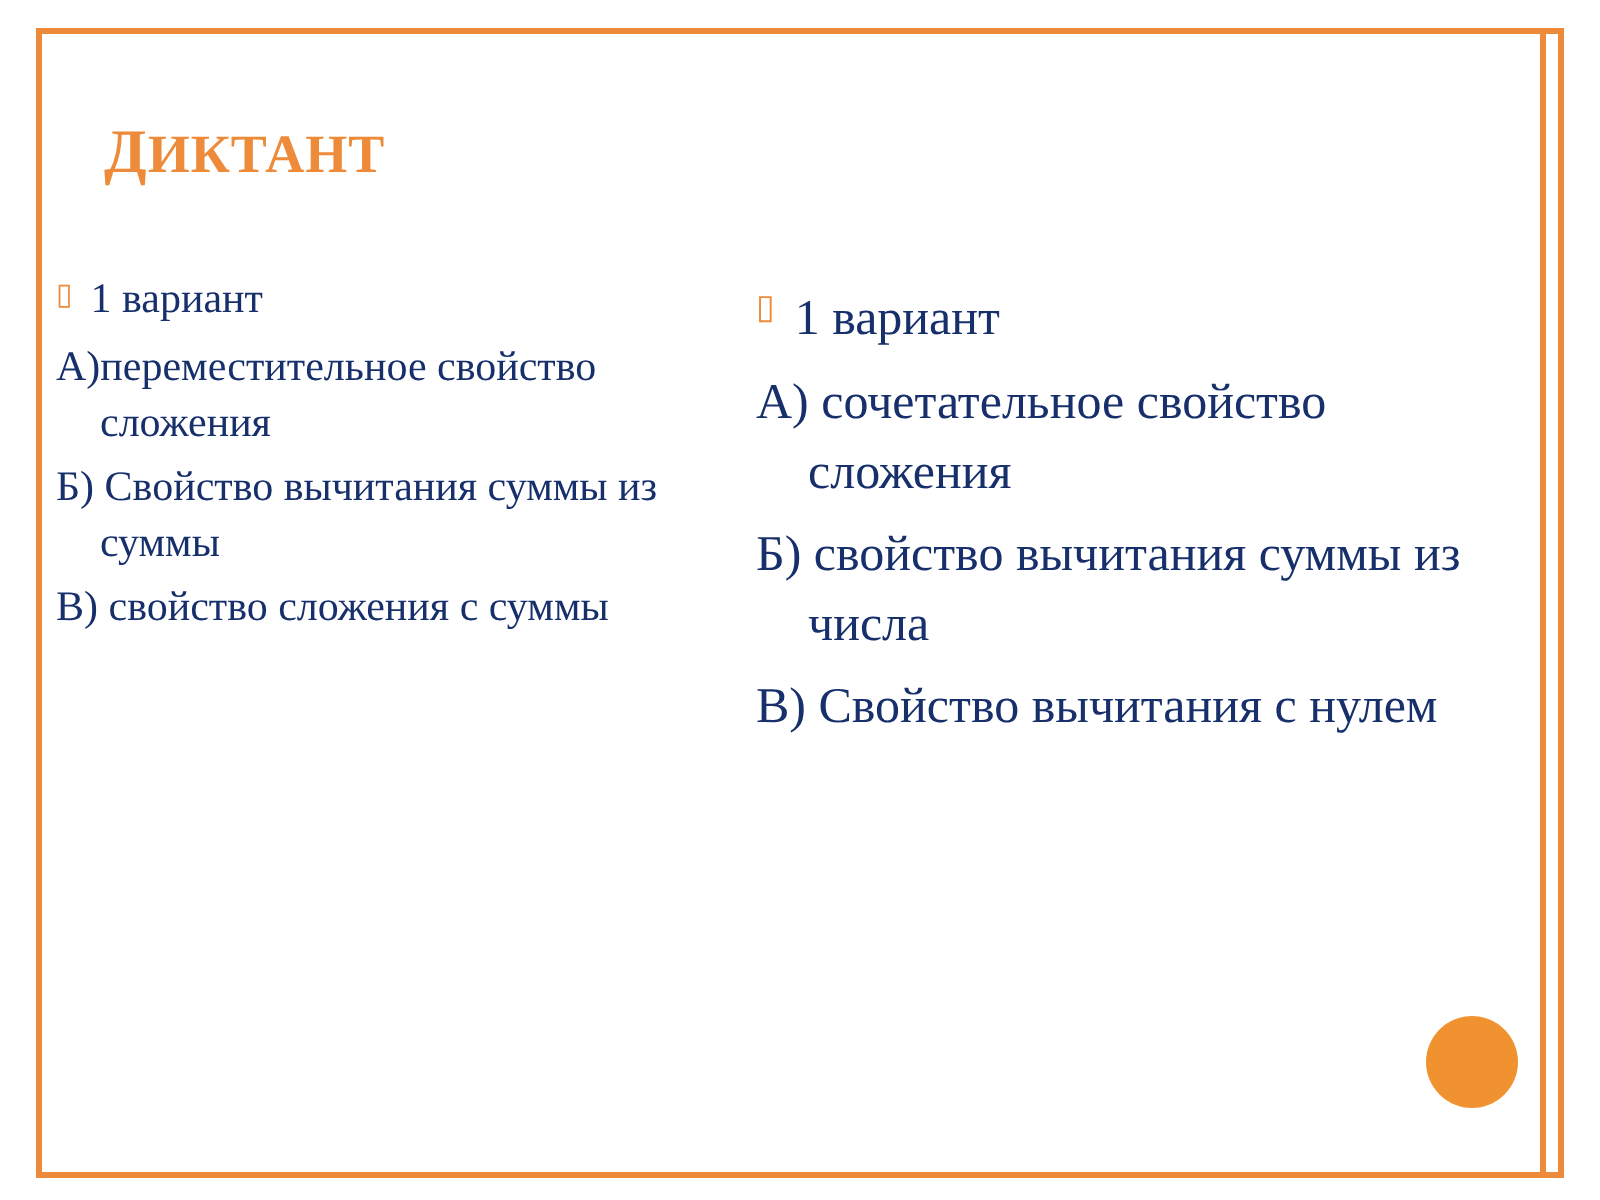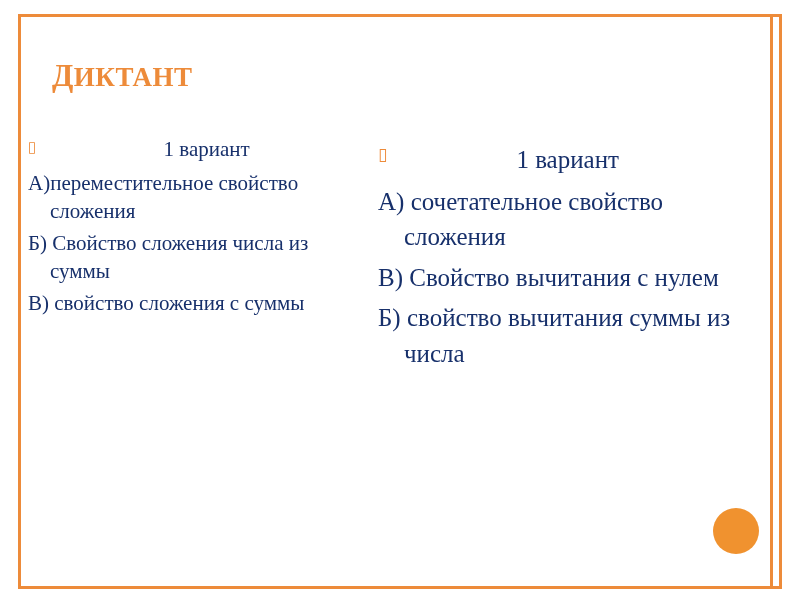--- a/index.html
+++ b/index.html
@@ -105,21 +105,20 @@
     margin-right: 9px;
     flex: 0 0 auto;
     font-family: "DejaVu Sans", sans-serif;
   }
   .col-right .bullet-mark {
     font-size: 17px;
     margin-right: 10px;
   }
   .bullet-text {
     flex: 1 1 auto;
-    text-align: center;
   }
   .para {
     margin: 0 0 2px 0;
     padding-left: 0;
     text-indent: 0;
   }
   .para .hang {
     display: block;
     padding-left: 22px;
     text-indent: -22px;
@@ -155,38 +154,38 @@
 
   <div class="col col-left">
     <div class="bullet-row">
       <span class="bullet-mark">▯</span>
       <span class="bullet-text">1 вариант</span>
     </div>
     <div class="para">
         <span class="hang">А)переместительное свойство сложения</span>
       </div>
     <div class="para">
-        <span class="hang">Б) Свойство сложения числа из суммы</span>
+        <span class="hang">Б) Свойство вычитания суммы из суммы</span>
       </div>
     <div class="para">
         <span class="hang">В) свойство сложения с суммы</span>
       </div>
   </div>
 
   <div class="col col-right">
     <div class="bullet-row">
       <span class="bullet-mark">▯</span>
       <span class="bullet-text">1 вариант</span>
     </div>
     <div class="para">
         <span class="hang">А) сочетательное свойство сложения</span>
       </div>
     <div class="para">
-        <span class="hang">В) Свойство вычитания с нулем</span>
+        <span class="hang">Б) свойство вычитания суммы из числа</span>
       </div>
     <div class="para">
-        <span class="hang">Б) свойство вычитания суммы из числа</span>
+        <span class="hang">В) Свойство вычитания с нулем</span>
       </div>
   </div>
 
   <div class="orange-dot"></div>
 
 </div>
 
 </body></html>

